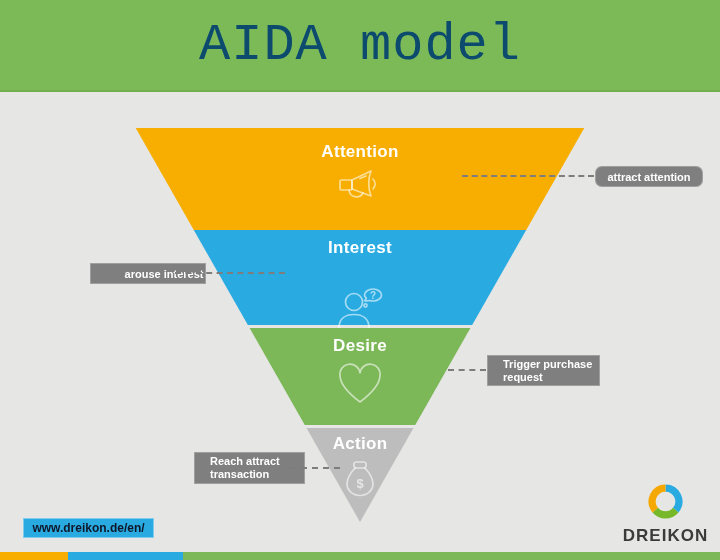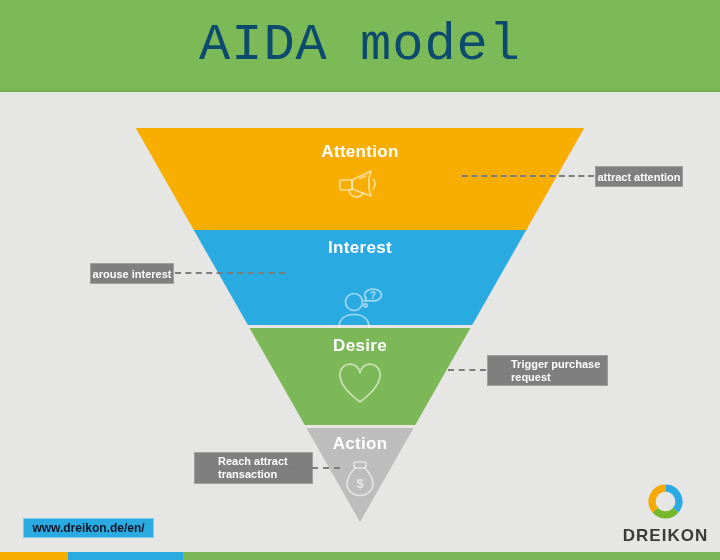--- a/index.html
+++ b/index.html
@@ -28,23 +28,23 @@
   .band-icon{margin-top:5px;}
   .band-icon svg{display:block;}
   .icon-stroke{fill:none;stroke:rgba(255,255,255,0.58);stroke-width:1.7;
                stroke-linejoin:round;stroke-linecap:round;}
   .icon-glyph{fill:rgba(255,255,255,0.62);font-family:"Liberation Sans",sans-serif;font-weight:bold;}
 
   
   .callout{position:absolute;background:#7f7f7f;color:#ffffff;font-weight:bold;font-size:11px;
            display:flex;align-items:center;box-shadow:0 0 0 1px rgba(255,255,255,0.25) inset;}
   .callout.center{justify-content:center;text-align:center;}
-  .callout.leftpad{padding-left:24px;line-height:13px;}
-  .co-attract{left:595px;top:166px;width:88px;height:21px;}
-  .co-arouse{left:90px;top:263px;width:84px;height:21px;}
+  .callout.leftpad{padding-left:16px;line-height:13px;}
+  .co-attract{left:595px;top:166px;width:108px;height:21px;border-radius:7px;}
+  .co-arouse{left:90px;top:263px;width:84px;height:21px;padding-left:32px;}
   .co-trigger{left:487px;top:355px;width:97px;height:31px;}
   .co-reach{left:194px;top:452px;width:95px;height:32px;}
   .dash{position:absolute;height:0;border-top:2px dashed #7d7d7d;}
   .dash-attract{left:462px;top:175px;width:132px;}
   .dash-arouse{left:175px;top:272px;width:110px;}
   .dash-trigger{left:448px;top:369px;width:38px;}
   .dash-reach{left:290px;top:467px;width:50px;}
 
   
   .link-btn{position:absolute;left:23px;top:518px;width:131px;height:20px;background:#29abe2;

